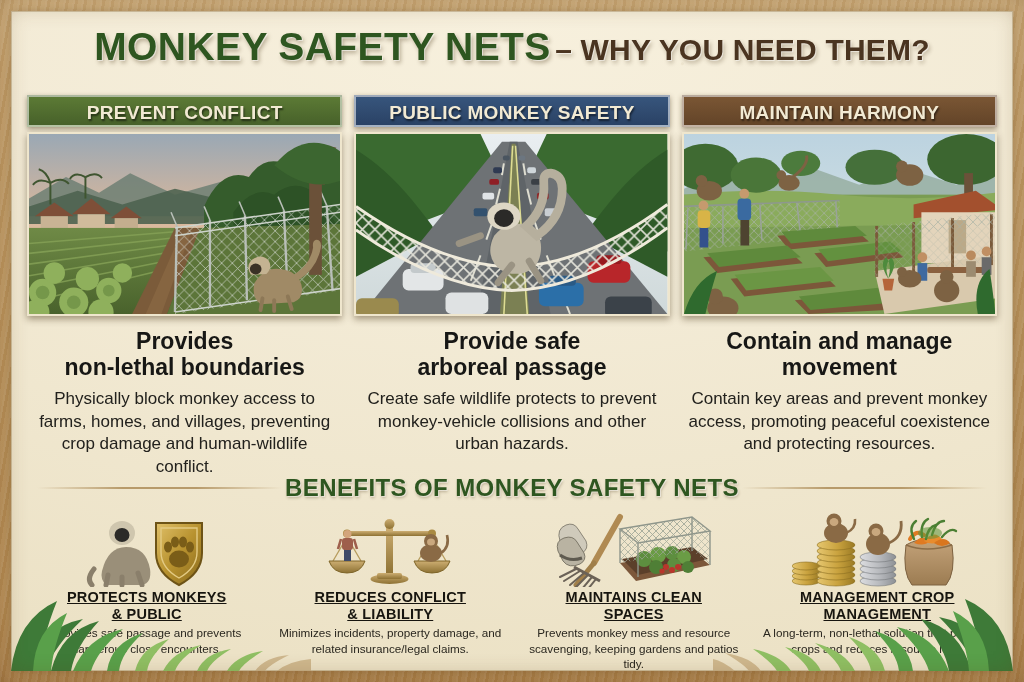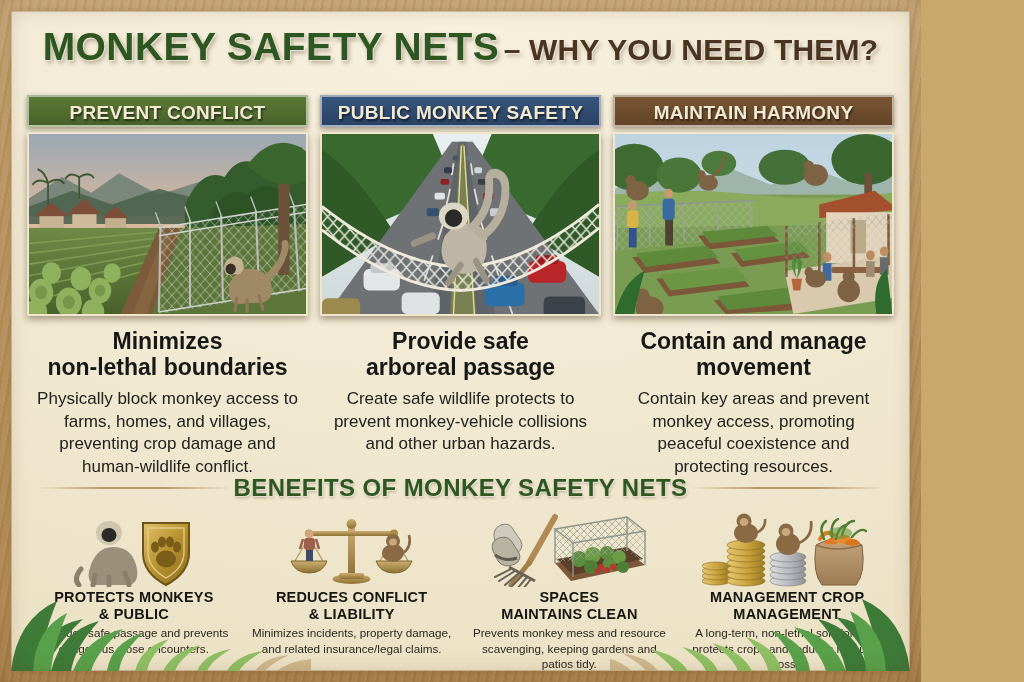--- a/index.html
+++ b/index.html
@@ -6,21 +6,21 @@
   * { box-sizing: border-box; margin:0; padding:0; }
   html,body { width:1024px; height:682px; overflow:hidden; }
   body {
     font-family: "Liberation Sans", sans-serif;
     background:#c9a96b;
   }
 
   
   #poster {
     position:relative;
-    width:921px; height:682px;
+    width:1024px; height:682px;
     background:
       repeating-linear-gradient(100deg,
         rgba(255,255,255,.10) 0px, rgba(255,255,255,.10) 2px,
         rgba(150,105,50,.10) 2px, rgba(150,105,50,.10) 5px,
         rgba(255,255,255,.05) 5px, rgba(255,255,255,.05) 9px),
       linear-gradient(180deg,#e2c28f 0%,#d9b57f 12%,#cfa86f 50%,#c79d63 88%,#b98d55 100%);
     overflow:hidden;
   }
   #poster::after{
     content:"";
@@ -120,21 +120,21 @@
 
   
   .benefits{
     position:absolute; left:14px; right:14px; top:500px;
     display:flex;
   }
   .benefit{ flex:1 1 0; min-width:0; text-align:center; padding:0 6px; }
   .benefit-icon{ height:76px; display:flex; align-items:flex-end; justify-content:center; }
   .benefit-name{
     margin-top:2px;
-    font-size:14.5px; font-weight:bold; color:#17150f; line-height:1.15; letter-spacing:.2px;
+    font-size:14.5px; font-weight:bold; color:#17150f; line-height:1.15; letter-spacing:.2px;text-decoration:underline;
   }
   .benefit-desc{
     margin-top:3px;
     font-size:11.7px; color:#2a271f; line-height:1.3;
   }
 
   
   .foliage{
     position:absolute; left:0; right:0; bottom:0; height:92px;
     pointer-events:none;
@@ -266,21 +266,21 @@
               <g stroke="#8d7857" stroke-width="4" stroke-linecap="round">
                 <path d="M240 168 L238 180"></path>
                   <path d="M252 170 L252 181"></path>
                   <path d="M266 166 L270 179"></path>
               </g>
             </g>
           </svg>
         </div>
 
         <div class="col-caption">
-          <div>Minimizes</div>
+          <div>Provides</div>
           <div>non-lethal boundaries</div>
         </div>
         <div class="col-body">Physically block monkey access to farms, homes, and villages, preventing crop damage and human-wildlife conflict.</div>
       </div>
 
       <div class="col">
         <div class="col-header" style="background:linear-gradient(180deg,#37557c,#2a4265);">PUBLIC MONKEY SAFETY</div>
 
         <div class="col-photo">
           <svg viewBox="0 0 320 184" preserveAspectRatio="none" width="100%" height="100%">
@@ -655,22 +655,22 @@
                 <path d="M6 12 L6 46"></path>
                   <path d="M78 0 L78 34"></path>
                   <path d="M96 14 L96 48"></path>
                 <path d="M24 26 L24 60"></path>
                   <path d="M6 12 L78 0 L96 14 L24 26 Z"></path>
               </g>
             </g>
           </svg>
         </div>
         <div class="benefit-name">
+          <div>MAINTAINS CLEAN</div>
           <div>SPACES</div>
-          <div>MAINTAINS CLEAN</div>
         </div>
         <div class="benefit-desc">Prevents monkey mess and resource scavenging, keeping gardens and patios tidy.</div>
       </div>
 
       <div class="benefit">
         <div class="benefit-icon">
           <svg width="170" height="76" viewBox="0 0 170 76">
             <defs>
               <linearGradient id="coinG" x1="0" y1="0" x2="1" y2="0">
                 <stop offset="0%" stop-color="#e6c770"></stop>

